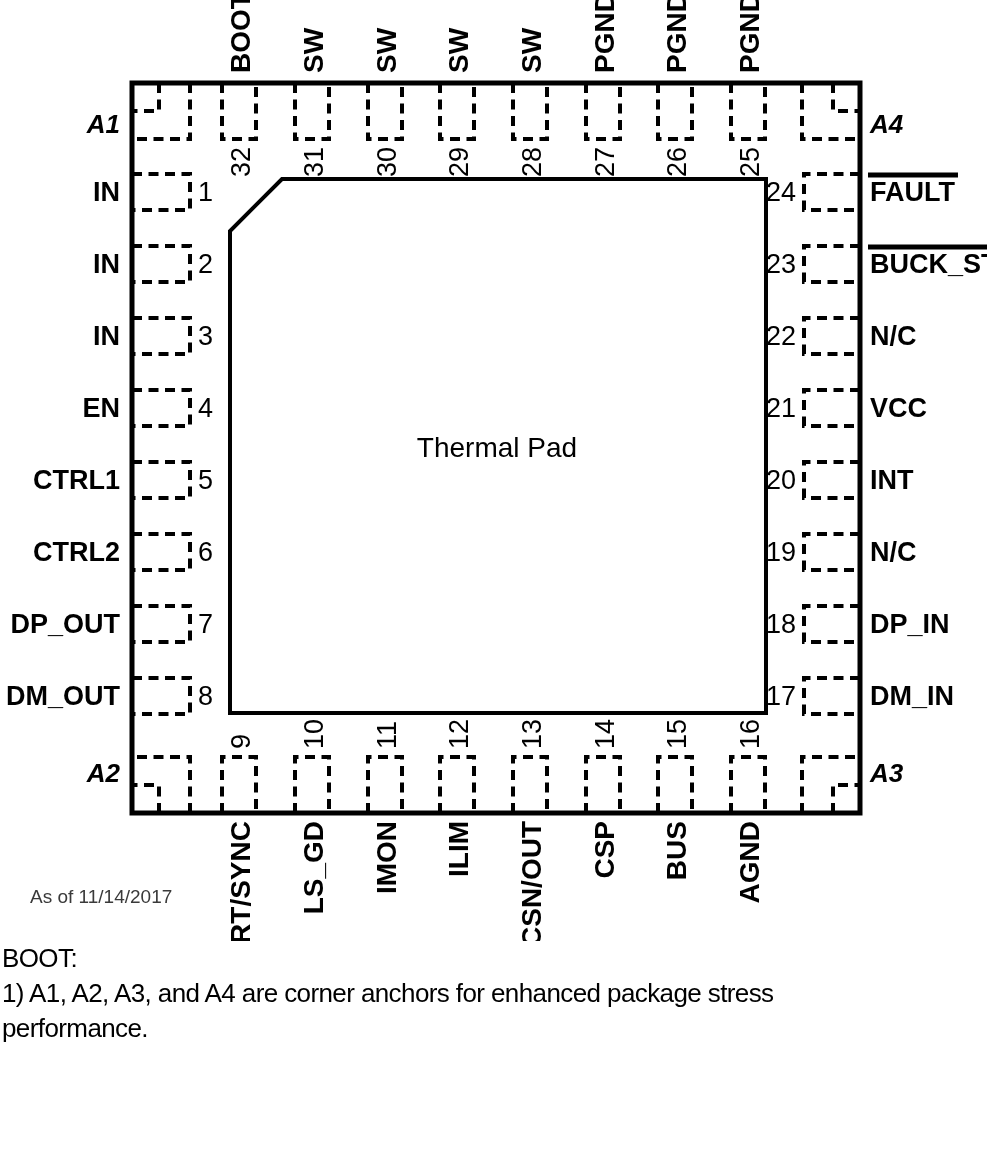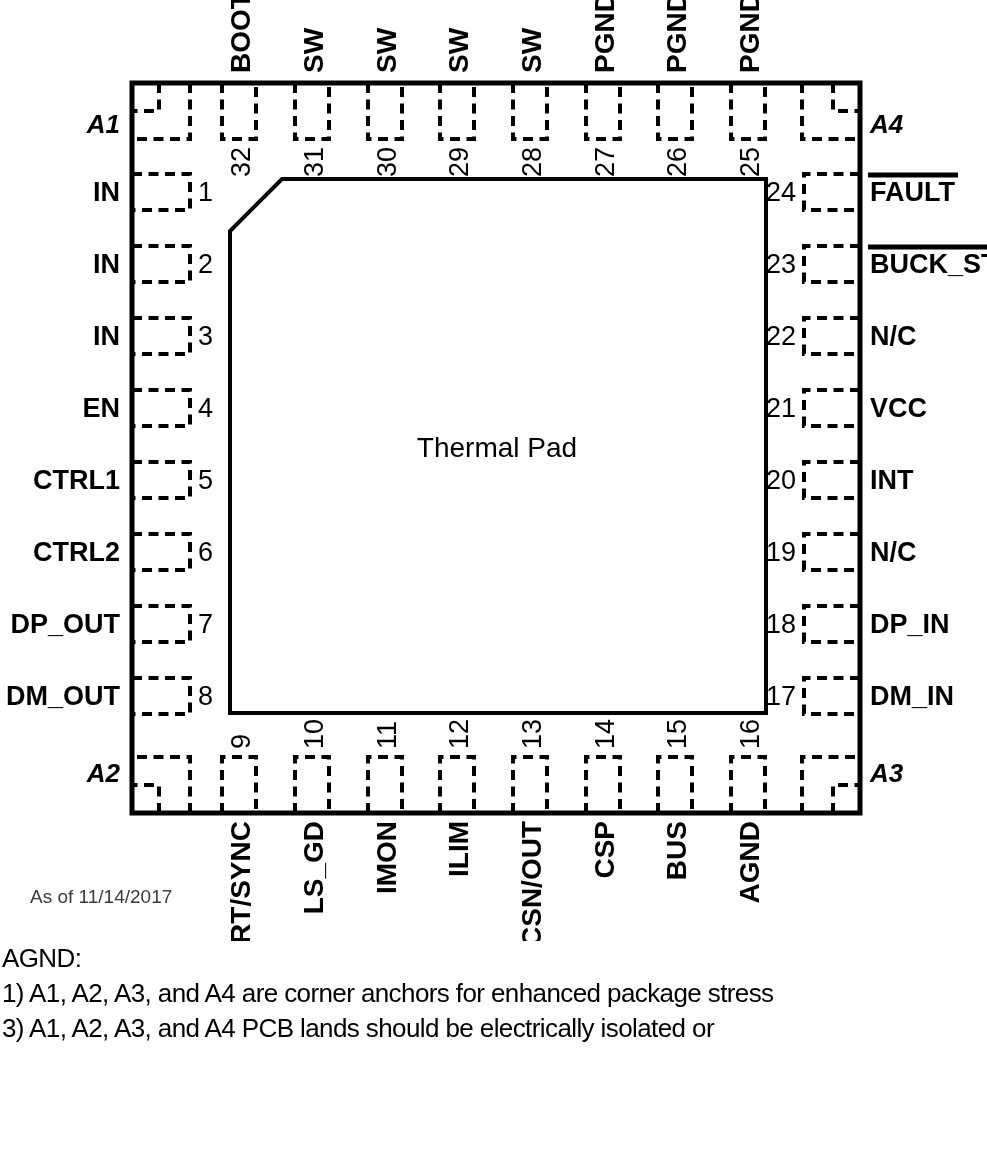--- a/index.html
+++ b/index.html
@@ -216,18 +216,18 @@
         </g>
         <g>
           <path class="pad" d="M731 813 V757 H765 V813"></path>
           <text class="num" transform="translate(759 749) rotate(-90)">16</text>
           <text class="lblv" transform="translate(759 821) rotate(-90)" text-anchor="end">AGND</text>
         </g>
       </g>
   </svg>
 
   <div class="notes">
-    <div>AGND:</div>
+    <div>BOOT:</div>
     <div>1) A1, A2, A3, and A4 are corner anchors for enhanced package stress</div>
-    <div>3) A1, A2, A3, and A4 PCB lands should be electrically isolated or</div>
+    <div>performance.</div>
   </div>
 
 </div>
 
 </body></html>

